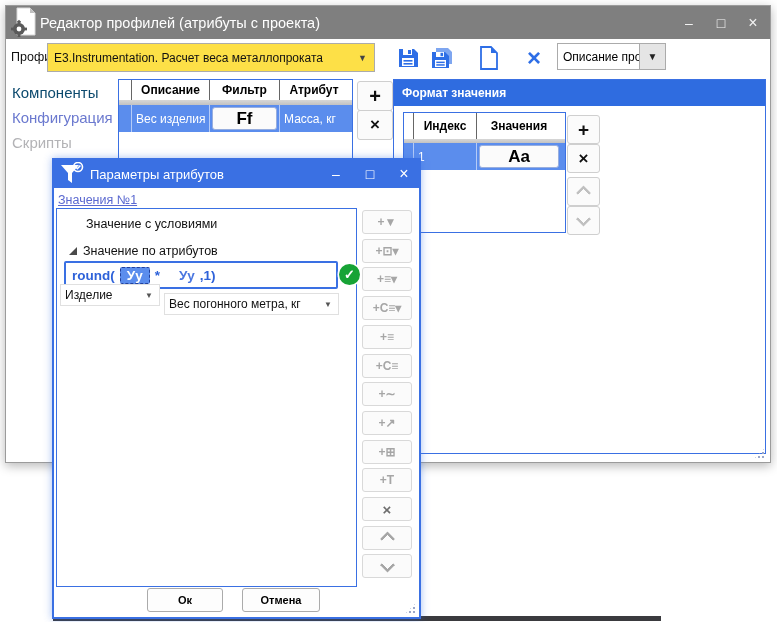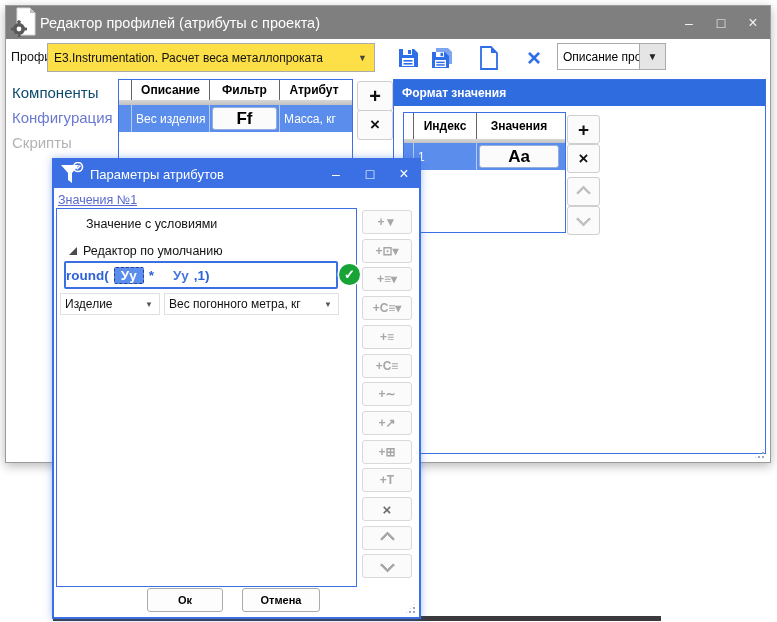--- a/index.html
+++ b/index.html
@@ -48,21 +48,21 @@
   .dialog{position:absolute;left:52px;top:158px;width:365px;height:457px;background:#fff;border:2px solid #3a70e3;
     box-shadow:0 0 8px rgba(58,112,227,.45);z-index:10;box-sizing:content-box;}
   .dlg-titlebar{position:absolute;left:0;top:0;right:0;height:28px;background:#3a70e3;display:flex;align-items:center;}
   .dlg-title{color:#fff;font-size:13px;margin-left:36px;}
   .dlg-controls{position:absolute;right:6px;top:0;height:28px;display:flex;align-items:center;gap:16px;}
   .dlg-controls .winbtn{color:#fff;}
   .link{font-size:12.5px;color:#5a68d0;text-decoration:underline;cursor:pointer;}
   .tree-item{font-size:12.5px;color:#111;white-space:nowrap;}
   .expander{display:inline-block;width:0;height:0;border-left:8px solid transparent;border-bottom:8px solid #4a4a4a;margin-right:6px;}
   .formula{position:absolute;display:flex;align-items:center;border:2px solid #3a70e3;border-radius:2px;background:#fff;
-    font-size:13.5px;font-weight:700;color:#2e62d9;box-sizing:border-box;gap:5px;white-space:nowrap;}
+    font-size:13.5px;font-weight:700;color:#2e62d9;padding-left:6px;box-sizing:border-box;gap:5px;white-space:nowrap;}
   .chip{background:#5b8ded;color:#fff;border:1px dashed #23419c;padding:0 6px;border-radius:2px;}
   .ok-circle{position:absolute;width:21px;height:21px;border-radius:50%;background:#17a336;color:#fff;font-size:13px;font-weight:700;
     display:flex;align-items:center;justify-content:center;box-shadow:0 0 0 1.5px #fff;}
   .flat-combo{position:absolute;background:#fff;border:1px solid #e0e0e0;display:flex;align-items:center;font-size:12px;color:#111;box-sizing:border-box;}
   .flat-combo .tx{flex:1;padding-left:4px;white-space:nowrap;overflow:hidden;}
   .flat-combo .arr{color:#555;font-size:8px;padding:0 6px;}
   .side-btn{position:absolute;left:308px;width:50px;height:24px;background:#fbfbfb;border:1px solid #d9d9d9;border-radius:3px;
     display:flex;align-items:center;justify-content:center;color:#a6a6a6;font-size:12px;font-weight:700;gap:2px;box-sizing:border-box;cursor:default;white-space:nowrap;}
   .dlg-btn{position:absolute;height:24px;background:#fdfdfd;border:1px solid #ababab;border-radius:3px;font-size:11px;font-weight:700;color:#000;
     display:flex;align-items:center;justify-content:center;box-sizing:border-box;cursor:default;}
@@ -217,33 +217,33 @@
     </svg>
   </span>
 
   <span class="link abs" style="left:4px;top:33px">Значения №1</span>
 
   <div class="abs blue-border" style="left:2px;top:48px;width:299px;height:377px"></div>
 
   <span class="tree-item abs" style="left:32px;top:57px">Значение с условиями</span>
   <div class="abs" style="left:15px;top:84px;display:flex;align-items:center">
     <span class="expander"></span>
-    <span class="tree-item">Редактор по умолчанию</span>
+    <span class="tree-item">Значение по атрибутов</span>
   </div>
 
   <div class="formula" style="left:10px;top:101px;width:274px;height:28px">
     <span>round(</span>
     <span class="chip">Уу</span>
     <span>*</span>
     <span style="color:#4a76e0;margin-left:14px">Уу</span>
     <span>,1)</span>
   </div>
   <div class="ok-circle" style="left:285px;top:104px">✓</div>
 
-  <div class="flat-combo" style="left:6px;top:133px;width:100px;height:22px">
+  <div class="flat-combo" style="left:6px;top:124px;width:100px;height:22px">
     <span class="tx">Изделие</span>
     <span class="arr">▼</span>
   </div>
   <div class="flat-combo" style="left:110px;top:133px;width:175px;height:22px">
     <span class="tx">Вес погонного метра, кг</span>
     <span class="arr">▼</span>
   </div>
 
   <div>
       <div class="side-btn" style="top: 50px;">+▼</div>

